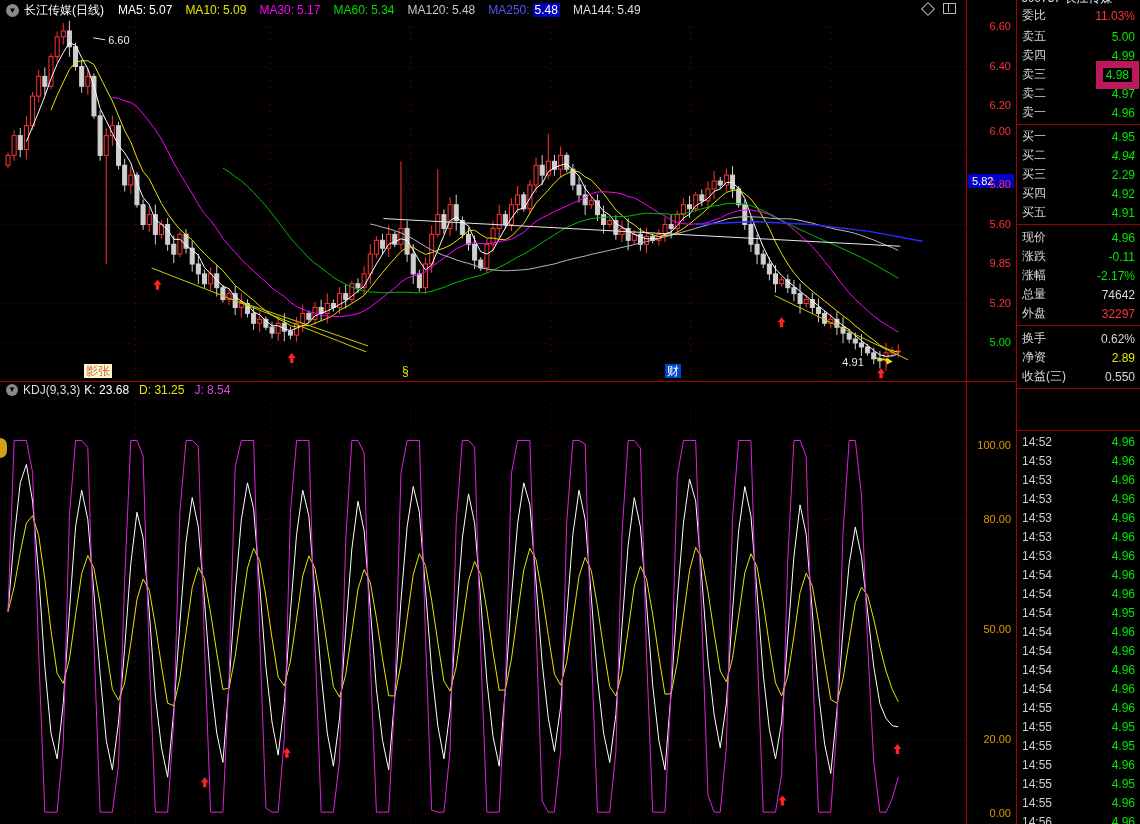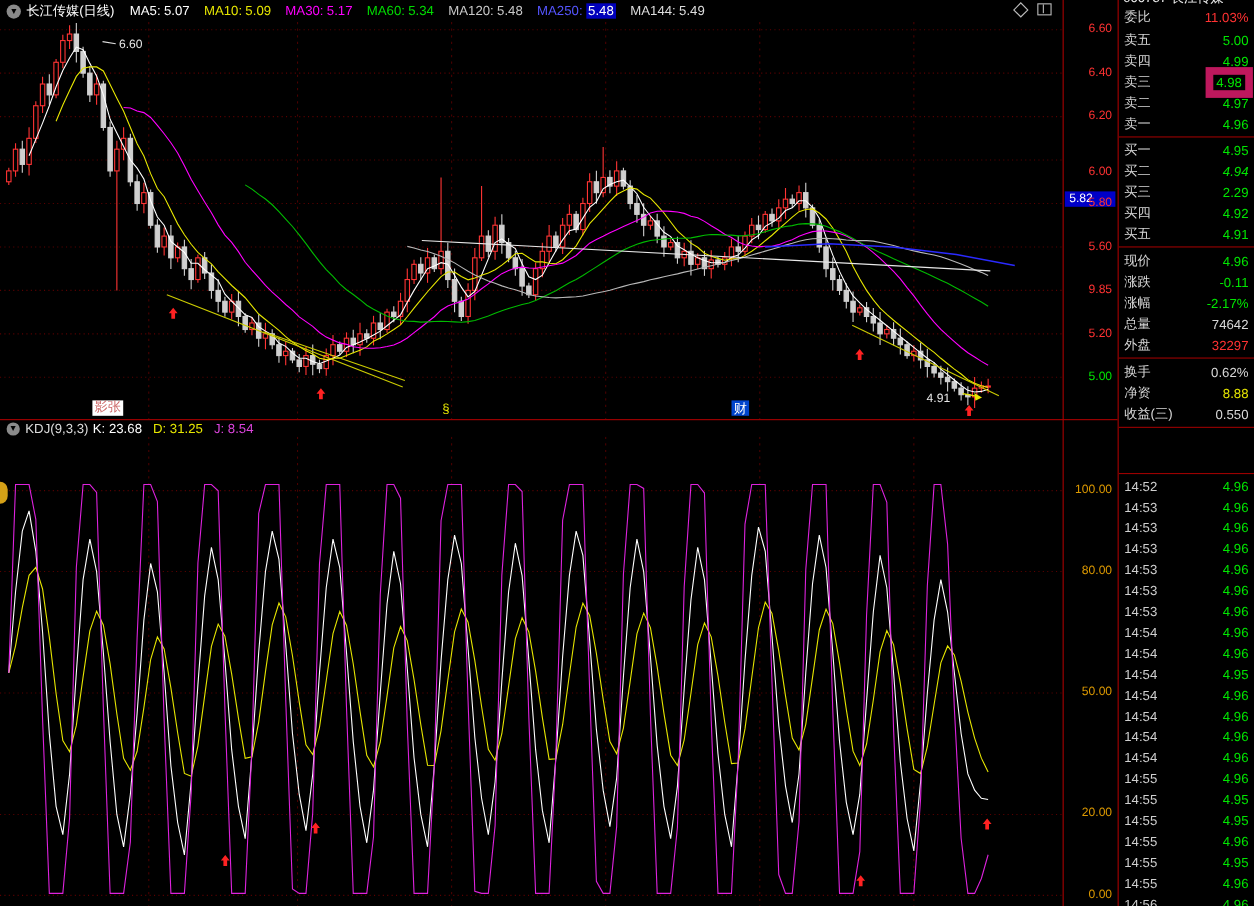--- a/index.html
+++ b/index.html
@@ -384,21 +384,21 @@
         <polygon points="157.458,259.79999999999984 153.458,264.79999999999984 155.758,264.79999999999984 155.758,269.79999999999984 159.158,269.79999999999984 159.158,264.79999999999984 161.458,264.79999999999984" fill="#ff2222"></polygon>
         <polygon points="291.73199999999997,332.8749999999999 287.73199999999997,337.8749999999999 290.032,337.8749999999999 290.032,342.8749999999999 293.43199999999996,342.8749999999999 293.43199999999996,337.8749999999999 295.73199999999997,337.8749999999999" fill="#ff2222"></polygon>
         <polygon points="781.494,297.32499999999993 777.494,302.32499999999993 779.794,302.32499999999993 779.794,307.32499999999993 783.1940000000001,307.32499999999993 783.1940000000001,302.32499999999993 785.494,302.32499999999993" fill="#ff2222"></polygon>
         <polygon points="880.9920000000001,348.28 876.9920000000001,353.28 879.292,353.28 879.292,358.28 882.6920000000001,358.28 882.6920000000001,353.28 884.9920000000001,353.28" fill="#ff2222"></polygon>
         <line x1="93.19200000000001" y1="17.824999999999882" x2="105.19200000000001" y2="19.824999999999882" stroke="#ddd"></line>
         <text x="108.19200000000001" y="23.824999999999882" fill="#e8e8e8" font-size="11">6.60</text>
         <text x="842.352" y="345.7624999999999" fill="#e8e8e8" font-size="11">4.91</text>
         <line x1="875.196" y1="337.81249999999994" x2="888.72" y2="340.37999999999994" stroke="#e6e600" stroke-width="1.3"></line>
         <polygon points="892.72,341.37999999999994 885.72,337.37999999999994 886.72,344.37999999999994" fill="#e6e600"></polygon>
       </svg>
-    <span id="evtMarkers"><div class="evt" style="left: 84px; color: rgb(204, 102, 102); background: #ffffff; font-family: Liberation Mono, monospace;">影张</div><div class="evt" style="left: 400px; color: rgb(230, 230, 0);">§</div><div class="evt" style="left: 665px; color: rgb(255, 255, 255); background: rgb(0, 68, 204);">财</div></span>
+    <span id="evtMarkers"><div class="evt" style="left: 84px; color: rgb(204, 102, 102); background: #fef9c3;">影张</div><div class="evt" style="left: 400px; color: rgb(230, 230, 0);">§</div><div class="evt" style="left: 665px; color: rgb(255, 255, 255); background: rgb(0, 68, 204);">财</div></span>
   </div>
 
   <div id="kdjHeader">
     <div class="kdj-ic">▼</div>
     <span class="kdj-name">KDJ(9,3,3)</span>
     <span class="kdj-k">K: 23.68</span>
     <span class="kdj-d">D: 31.25</span>
     <span class="kdj-j">J: 8.54</span>
   </div>
 
@@ -428,21 +428,21 @@
 
   <div class="vsep" style="left:966px"></div>
   <div class="vsep" style="left:1016px"></div>
   <div class="hsep-main"></div>
 
   <div id="axisCol">
     <div class="price-marker" style="top:174px">5.82</div>
   <div class="axlbl" style="top: 20px; color: rgb(255, 50, 50);">6.60</div>
       <div class="axlbl" style="top: 59.5px; color: rgb(255, 50, 50);">6.40</div>
       <div class="axlbl" style="top: 99px; color: rgb(255, 50, 50);">6.20</div>
-      <div class="axlbl" style="top: 150px; color: rgb(255, 50, 50); margin-left: 30px;">6.00</div>
+      <div class="axlbl" style="top: 125px; color: rgb(255, 50, 50); margin-left: 30px;">6.00</div>
       <div class="axlbl" style="top: 178px; color: rgb(255, 50, 50);">5.80</div>
       <div class="axlbl" style="top: 217.5px; color: rgb(255, 50, 50);">5.60</div>
       <div class="axlbl" style="top: 257px; color: rgb(255, 50, 50);">9.85</div>
       <div class="axlbl" style="top: 296.5px; color: rgb(255, 50, 50);">5.20</div>
       <div class="axlbl" style="top: 336px; color: rgb(0, 230, 0);">5.00</div>
       <div class="axlbl" style="top: 439px; color: rgb(221, 153, 0);">100.00</div>
       <div class="axlbl" style="top: 512.6px; color: rgb(221, 153, 0);">80.00</div>
       <div class="axlbl" style="top: 623px; color: rgb(221, 153, 0);">50.00</div>
       <div class="axlbl" style="top: 733.4px; color: rgb(221, 153, 0);">20.00</div>
       <div class="axlbl" style="top: 807px; color: rgb(221, 153, 0);">0.00</div>
@@ -525,21 +525,21 @@
         </div>
       </div>
     <div class="hr" style="top:325px"></div>
     <div class="sec" id="stats2" style="top:329px">
         <div class="row">
           <span class="lbl">换手</span>
           <span style="color: rgb(216, 216, 216);">0.62%</span>
         </div>
         <div class="row">
           <span class="lbl">净资</span>
-          <span style="color: rgb(230, 230, 0);">8.88</span>
+          <span style="color: rgb(230, 230, 0);">2.89</span>
         </div>
         <div class="row">
           <span class="lbl">收益(三)</span>
           <span style="color: rgb(216, 216, 216);">0.550</span>
         </div>
       </div>
     <div class="hr" style="top:388px"></div>
     <div class="hr" style="top:430px"></div>
     <div class="sec" id="tickList" style="top:432px">
         <div class="row">

